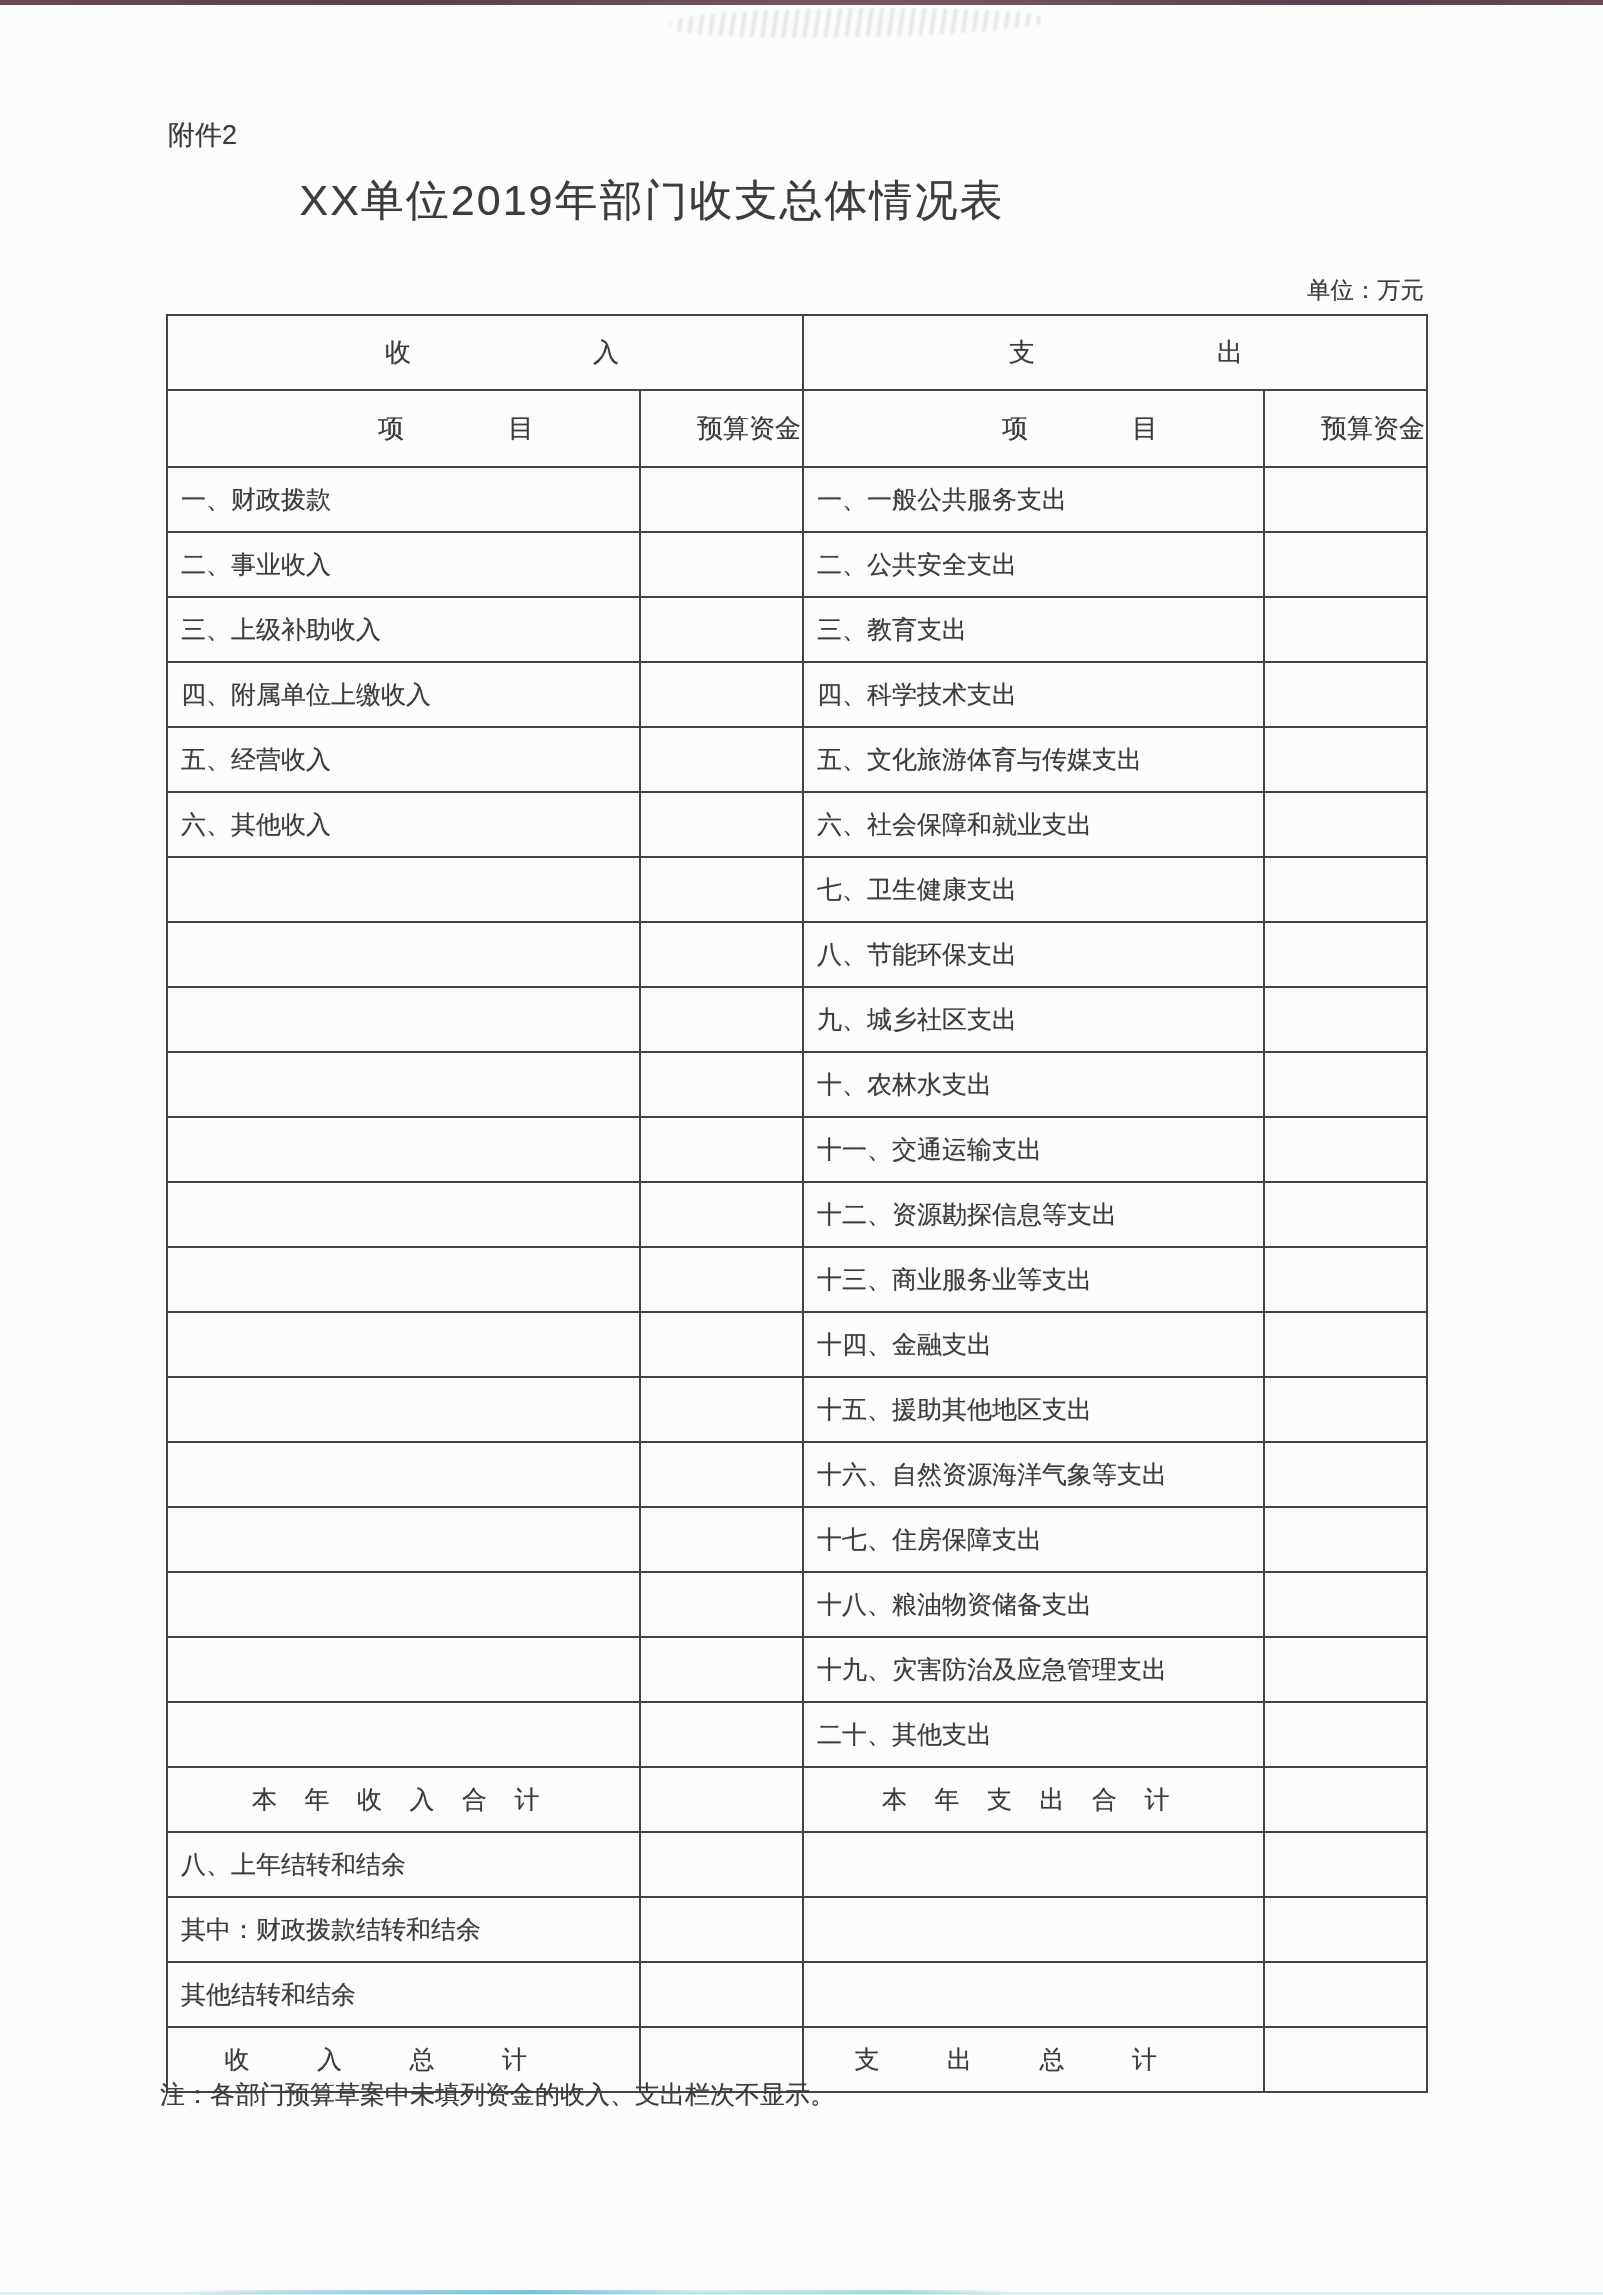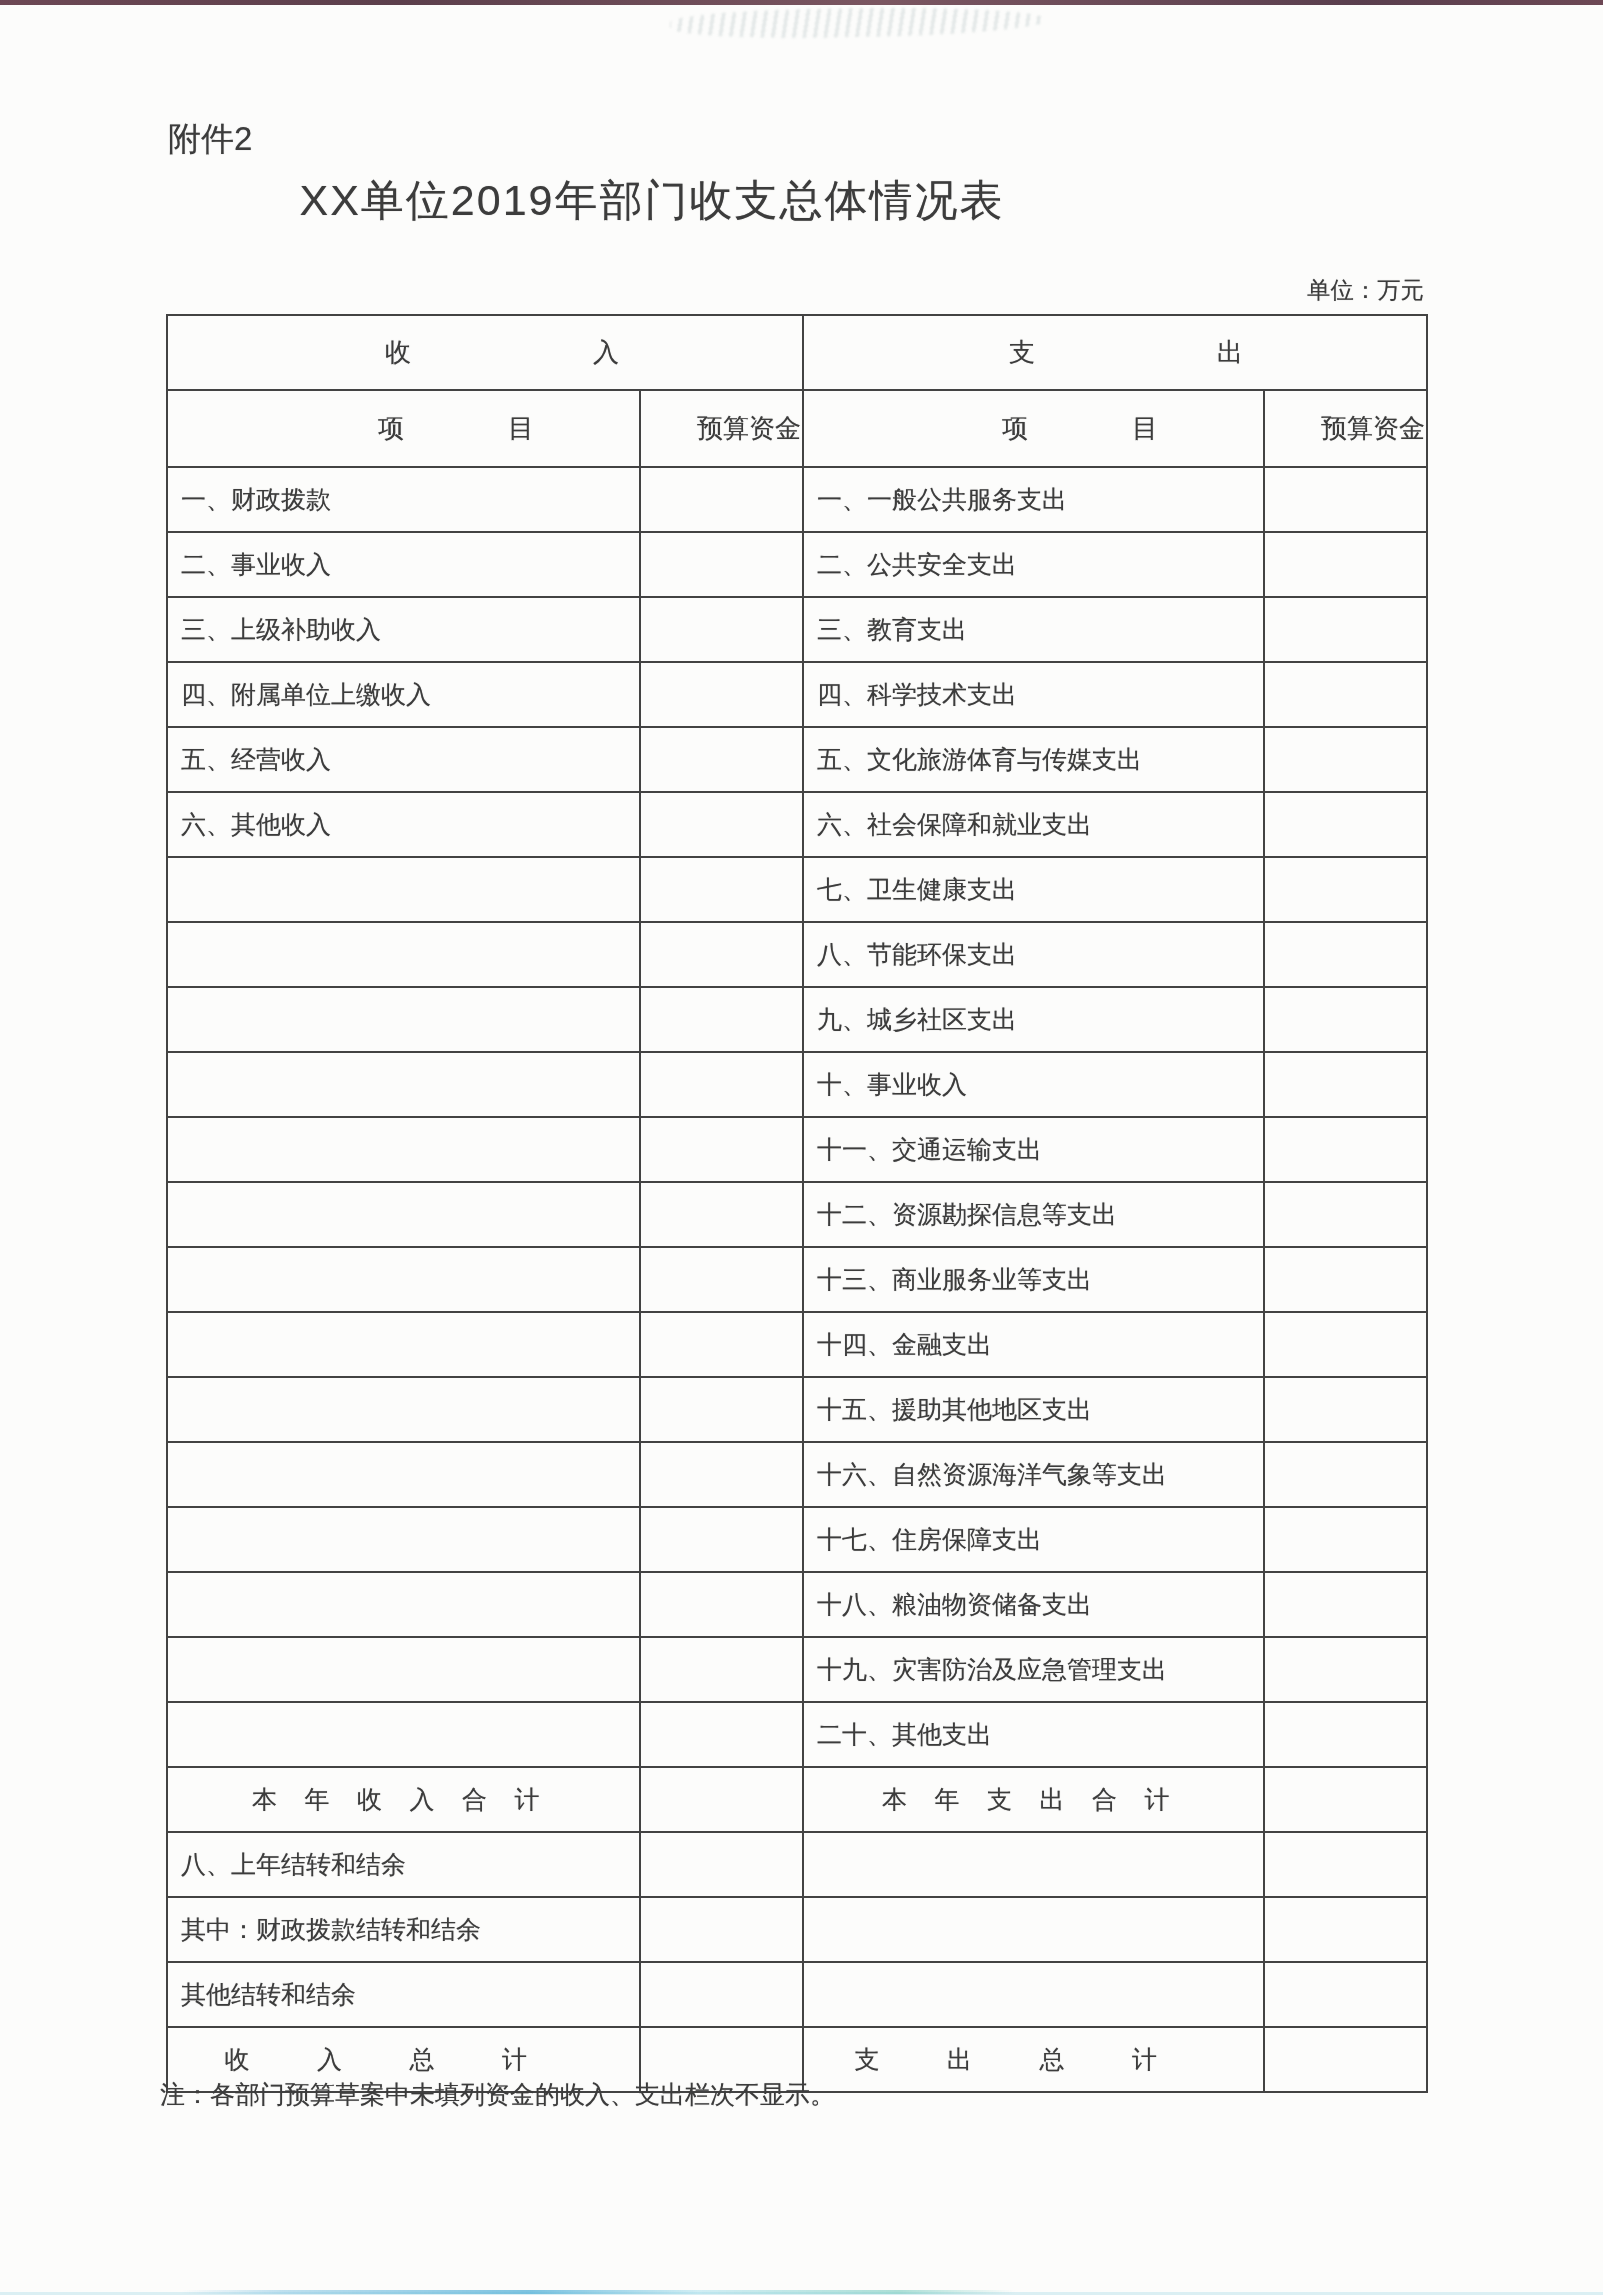--- a/index.html
+++ b/index.html
@@ -42,21 +42,21 @@
       rgba(165, 222, 236, .50) 62%,
       rgba(118, 202, 190, .60) 86%,
       rgba(255,255,255,0));
     filter: blur(0.3px);
   }
   
   .ink { text-shadow: 0 0 0.8px rgba(70, 70, 70, .55); }
   
   .attachment {
     position: absolute; left: 168px; top: 121px;
-    font-size: 33px; line-height: 1.1;
+    font-size: 27px; line-height: 1.1;
     font-family: "Liberation Sans", "DejaVu Sans", sans-serif;
   }
   .title {
     position: absolute; left: 0; top: 177px; width: 1304px;
     margin: 0; text-align: center;
     font-size: 43px; font-weight: normal; line-height: 1.1;
     letter-spacing: 2px;
     font-family: "Liberation Sans", "DejaVu Sans", sans-serif;
   }
   .unit {
@@ -182,21 +182,21 @@
         </tr>
         <tr>
           <td class="item ink"></td>
           <td class="budget"></td>
           <td class="item ink">九、城乡社区支出</td>
           <td class="budget"></td>
         </tr>
         <tr>
           <td class="item ink"></td>
           <td class="budget"></td>
-          <td class="item ink">十、事业收入</td>
+          <td class="item ink">十、农林水支出</td>
           <td class="budget"></td>
         </tr>
         <tr>
           <td class="item ink"></td>
           <td class="budget"></td>
           <td class="item ink">十一、交通运输支出</td>
           <td class="budget"></td>
         </tr>
         <tr>
           <td class="item ink"></td>

